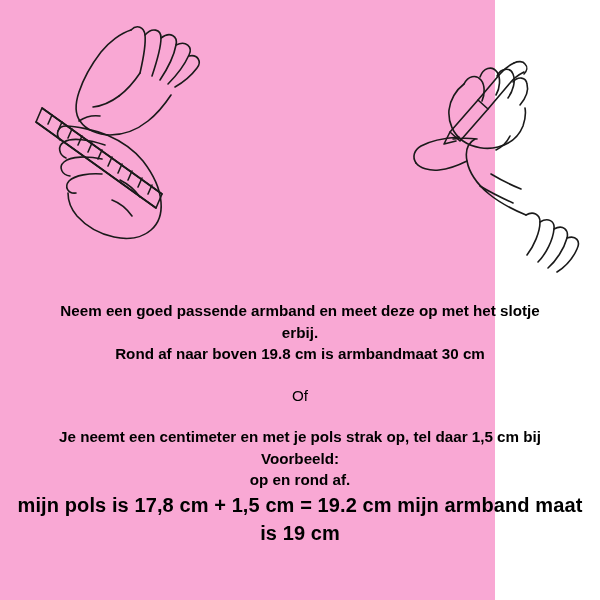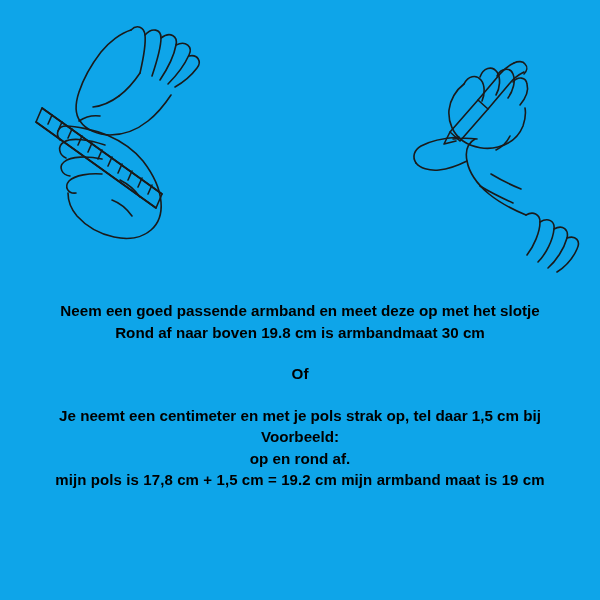--- a/index.html
+++ b/index.html
@@ -9,23 +9,23 @@
   }
   body {
     width: 600px;
     height: 600px;
     overflow: hidden;
     font-family: "Liberation Sans", sans-serif;
     color: #000000;
   }
   .page {
     position: relative;
-    width: 600px;
+    width: 495px;
     height: 600px;
-    background: #0ea5e9;
+    background: #f9a8d4;
     box-sizing: border-box;
   }
   .illustrations {
     position: relative;
     width: 600px;
     height: 290px;
   }
   .illustration {
     position: absolute;
     top: 0;
@@ -50,25 +50,25 @@
     line-height: 1.42;
     color: #000000;
   }
   .para {
     margin: 0 14px;
     padding: 0;
   }
   .line { display: block; }
   .spacer-md { height: 20px; }
   .of-line {
-    font-weight: bold;
+    font-weight: normal;
     font-size: 15.2px;
   }
   .last-line {
-    font-size: 15px;
+    font-size: 20px;
     letter-spacing: 0.1px;
   }
 </style>
 </head>
 <body>
 
 <div class="page">
 
   <div class="illustrations">
 
@@ -146,20 +146,21 @@
         </g>
       </svg>
     </div>
 
   </div>
 
   <div class="text-block">
 
     <p class="para">
       <span class="line">Neem een goed passende armband en meet deze op met het slotje</span>
+      <span class="line">erbij.</span>
       <span class="line">Rond af naar boven 19.8 cm is armbandmaat 30 cm</span>
     </p>
 
     <div class="spacer-md"></div>
 
     <p class="para of-line">Of</p>
 
     <div class="spacer-md"></div>
 
     <p class="para">

